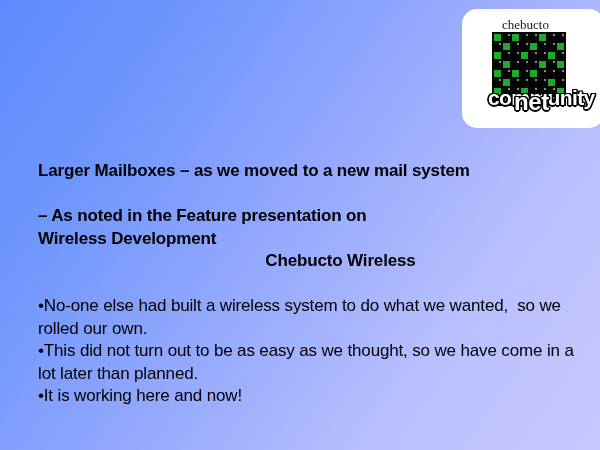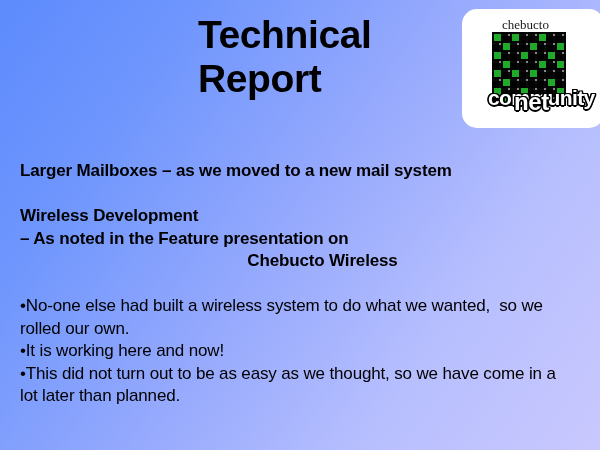--- a/index.html
+++ b/index.html
@@ -105,21 +105,21 @@
   .logo-word-net {
     left: 26px;
     top: 72px;
     font-size: 24px;
     letter-spacing: -0.4px;
   }
 
   
   #body-block {
     position: absolute;
-    left: 20px;
+    left: 38px;
     top: 160px;
     width: 545px;
   }
   .body-line {
     margin: 0;
     font-family: "Liberation Sans", sans-serif;
     font-size: 17px;
     font-weight: bold;
     color: #000000;
     line-height: 22.5px;
@@ -142,24 +142,20 @@
     line-height: 22.5px;
     letter-spacing: -0.15px;
     white-space: pre-wrap;
   }
 </style>
 </head>
 <body>
 
 <div id="slide">
 
-  <div id="title-block">
-    <h1 class="slide-title">Technical
-Report</h1>
-  </div>
 
   <div id="logo-card">
     <div id="logo-inner">
       <div class="logo-wordmark-top">chebucto</div>
       <div id="logo-grid">
         <span class="gsq" style="left:2px;  top:2px;"></span>
         <span class="gsq" style="left:20px; top:2px;"></span>
         <span class="gsq" style="left:47px; top:2px;"></span>
         <span class="gsq" style="left:11px; top:11px;"></span>
         <span class="gsq" style="left:38px; top:11px;"></span>
@@ -182,22 +178,22 @@
         <span class="gsq" style="left:47px; top:65px;"></span>
       </div>
       <div class="logo-word logo-word-community">community</div>
       <div class="logo-word logo-word-net">net</div>
     </div>
   </div>
 
   <div id="body-block">
     <p class="body-line">Larger Mailboxes – as we moved to a new mail system</p>
     <div class="spacer-line"></div>
+    <p class="body-line">– As noted in the Feature presentation on</p>
     <p class="body-line">Wireless Development</p>
-    <p class="body-line">– As noted in the Feature presentation on</p>
     <p class="body-line indent-line">Chebucto Wireless</p>
     <div class="spacer-line"></div>
     <p class="bullet-para">•No-one else had built a wireless system to do what we wanted,  so we rolled our own.</p>
+    <p class="bullet-para">•This did not turn out to be as easy as we thought, so we have come in a lot later than planned.</p>
     <p class="bullet-para">•It is working here and now!</p>
-    <p class="bullet-para">•This did not turn out to be as easy as we thought, so we have come in a lot later than planned.</p>
   </div>
 
 </div>
 
 </body></html>

